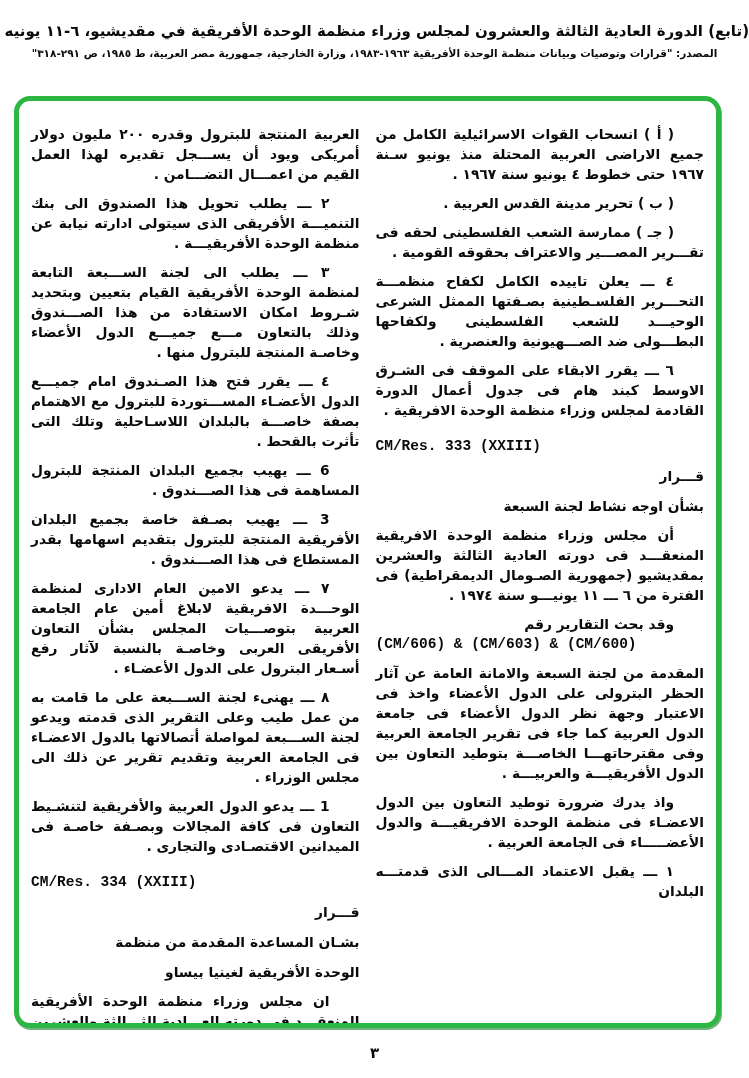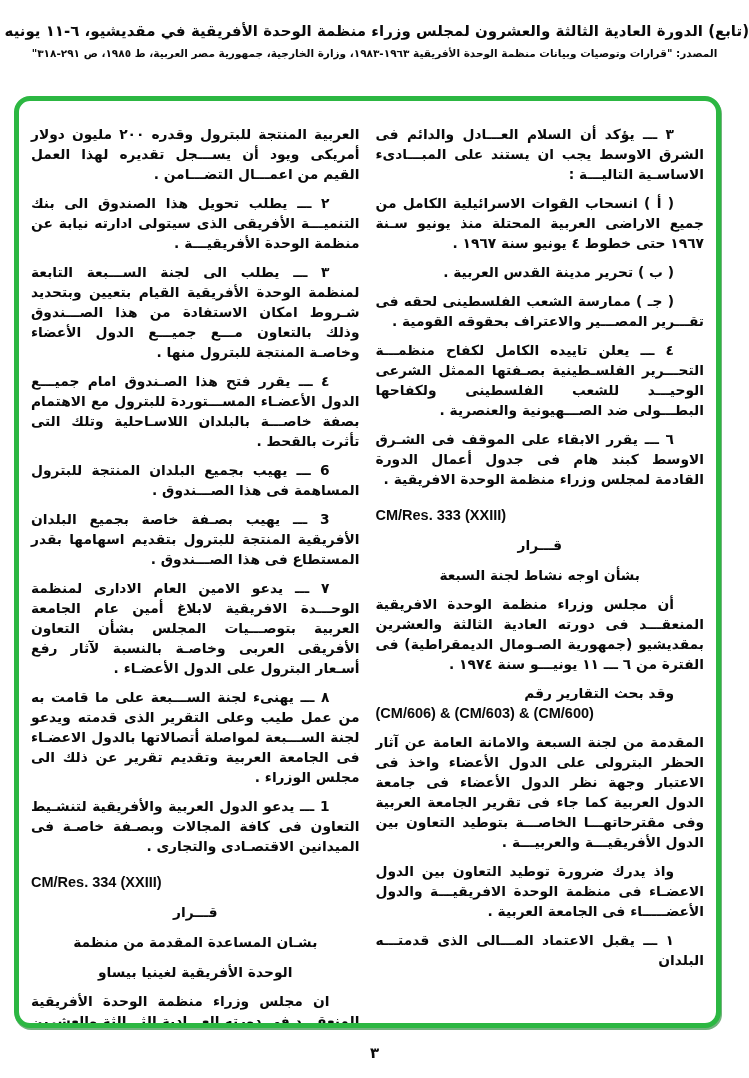--- a/index.html
+++ b/index.html
@@ -18,45 +18,44 @@
     box-shadow:1px 2px 0 rgba(21,125,39,.6);
     background:#ffffff;
   }
   .columns{display:flex; flex-direction:row; gap:16px; height:100%;}
   .col{flex:1 1 0; font-size:13.8px; font-weight:bold; line-height:20px;}
   .para{text-align:justify; text-indent:30px; margin:9px 0;}
   .para.cont{text-indent:0;}
   .para.no-bot{margin-bottom:0;}
   .ref{
     direction:ltr; text-align:left; text-indent:0;
-    font-family:Liberation Sans, sans-serif; font-weight:bold;
+    font-family:Liberation Mono, monospace; font-weight:bold;
     font-size:14.5px; margin:16px 0 6px 0; white-space:nowrap;
   }
   .ref.tight{margin:0 0 3px 0;}
-  .center-h{text-align:center; text-indent:0; margin:10px 0 4px 0; font-weight:bold;}
+  .center-h{text-align:right; text-indent:0; margin:10px 0 4px 0; font-weight:bold;}
   .pagenum{
     position:absolute; bottom:16px; left:0; right:0; text-align:center;
     font-size:15px; font-weight:bold;
   }
 </style>
 </head>
 <body>
 
 <div class="page" style="color: rgb(10, 10, 10);">
 
   <div class="hdr">
     <div class="hdr-title">(تابع) الدورة العادية الثالثة والعشرون لمجلس وزراء منظمة الوحدة الأفريقية في مقديشيو، ٦-١١ يونيه ١٩٧٤</div>
     <div class="hdr-source">المصدر: "قرارات وتوصيات وبيانات منظمة الوحدة الأفريقية ١٩٦٣-١٩٨٣، وزارة الخارجية، جمهورية مصر العربية، ط ١٩٨٥، ص ٢٩١-٣١٨"</div>
   </div>
 
   <div class="content-box" style="border-color: rgb(44, 183, 66);">
     <div class="columns">
 
       <div class="col">
-        <div class="para">٣ ـــ يؤكد أن السلام العـــادل والدائم فى الشرق الاوسط يجب ان يستند على المبـــادىء الاساسـية التاليـــة :</div>
         <div class="para">( أ ) انسحاب القوات الاسرائيلية الكامل من جميع الاراضى العربية المحتلة منذ يونيو سـنة ١٩٦٧ حتى خطوط ٤ يونيو سنة ١٩٦٧ .</div>
         <div class="para">( ب ) تحرير مدينة القدس العربية .</div>
         <div class="para">( جـ ) ممارسة الشعب الفلسطينى لحقه فى تقـــرير المصـــير والاعتراف بحقوقه القومية .</div>
         <div class="para">٤ ـــ يعلن تاييده الكامل لكفاح منظمـــة التحـــرير الفلسـطينية بصـفتها الممثل الشرعى الوحيـــد للشعب الفلسطينى ولكفاحها البطـــولى ضد الصـــهيونية والعنصرية .</div>
         <div class="para">٦ ـــ يقرر الابقاء على الموقف فى الشـرق الاوسط كبند هام فى جدول أعمال الدورة القادمة لمجلس وزراء منظمة الوحدة الافريقية .</div>
         <div class="ref">CM/Res. 333 (XXIII)</div>
         <div class="center-h">قـــرار</div>
         <div class="center-h">بشأن اوجه نشاط لجنة السبعة</div>
         <div class="para">أن مجلس وزراء منظمة الوحدة الافريقية المنعقـــد فى دورته العادية الثالثة والعشرين بمقديشيو (جمهورية الصـومال الديمقراطية) فى الفترة من ٦ ـــ ١١ يونيـــو سنة ١٩٧٤ .</div>
         <div class="para no-bot">وقد بحث التقارير رقم</div>

